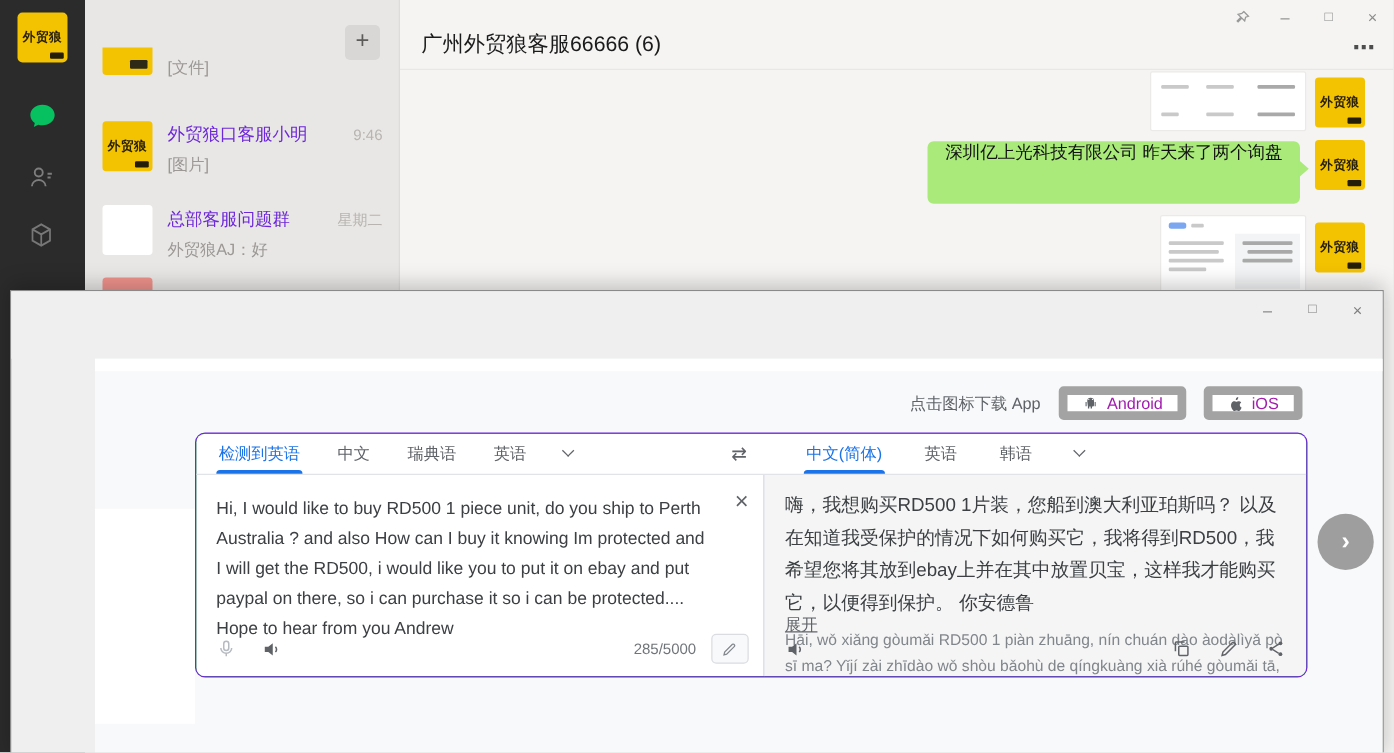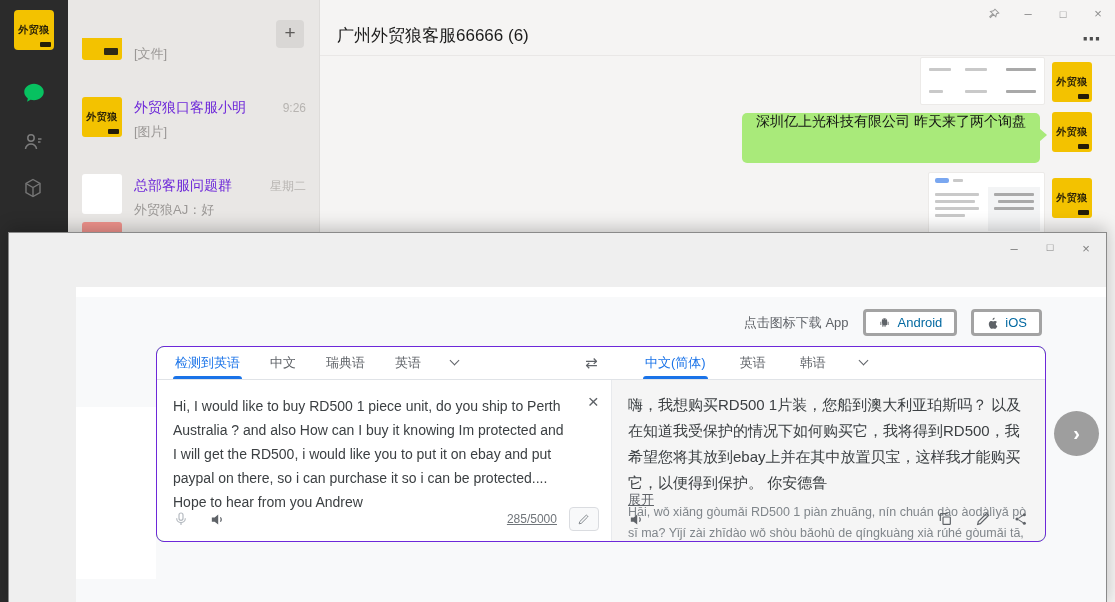--- a/index.html
+++ b/index.html
@@ -61,22 +61,22 @@
   .gtleftwhite{position:absolute;left:0;top:120px;width:80px;height:172px;background:#fff;}
   .modebar{position:absolute;left:80px;top:22px;display:flex;gap:10px;}
   .modebtn{height:27px;display:flex;align-items:center;gap:7px;padding:0 13px;border-radius:4px;
     font-size:13px;color:#1967d2;}
   .modebtn.active{background:#e8f0fe;}
   .modebtn.plain{background:#fff;border:1px solid #dadce0;}
   .ticon{font-size:11px;font-weight:700;color:#1967d2;line-height:1;}
   .ticon .ta{font-size:9px;vertical-align:-2px;}
   .stores{position:absolute;right:64px;top:22px;display:flex;gap:14px;align-items:center;}
   .hint{font-size:13px;color:#5f6368;}
-  .storebtn{height:27px;display:flex;align-items:center;gap:7px;padding:0 12px;border:3px solid #a3a3a3;
-    border-radius:4px;background:#fff;font-size:13px;color:#0369a1;}
+  .storebtn{height:27px;display:flex;align-items:center;gap:7px;padding:0 12px;border:7px solid #a3a3a3;
+    border-radius:4px;background:#fff;font-size:13px;color:#a21caf;}
   .gtcard{position:absolute;left:80px;top:59px;width:890px;height:196px;background:#15803d;
     border:1px solid #6d28d9;border-radius:8px;overflow:hidden;}
   .tabrow{position:absolute;left:0;top:0;width:100%;height:33px;background:#fff;border-bottom:1px solid #e0e3e7;}
   .tabs{position:absolute;top:0;display:flex;gap:30px;align-items:stretch;}
   .tabs.left{left:18px;}
   .tabs.right{left:488px;gap:34px;}
   .gt-tab{position:relative;height:32px;line-height:32px;font-size:13px;color:#5f6368;white-space:nowrap;}
   .gt-tab.active{color:#1a73e8;}
   .gt-tab.active::after{content:"";position:absolute;left:-2px;right:-2px;bottom:0;height:3px;
     background:#1a73e8;border-radius:3px 3px 0 0;}
@@ -85,21 +85,21 @@
   .tab-chev{align-self:center;margin-top:-4px;}
   .swap{position:absolute;left:428px;top:7px;font-size:15px;color:#5f6368;}
   .cardbody{position:absolute;left:0;top:33px;right:0;bottom:0;display:flex;}
   .srcpanel{position:relative;width:455px;background:#fff;}
   .tgtpanel{position:relative;width:435px;background:#f5f5f5;border-left:1px solid #e8eaed;}
   .srctext{position:absolute;left:16px;top:14px;width:395px;font-size:14px;line-height:24px;color:#3c4043;}
   .clearx{position:absolute;right:12px;top:12px;font-size:19px;color:#5f6368;line-height:1;}
   .srcfoot{position:absolute;left:16px;right:12px;bottom:8px;height:28px;display:flex;align-items:center;}
   .footleft{display:flex;gap:20px;align-items:center;}
   .footright{margin-left:auto;display:flex;gap:12px;align-items:center;}
-  .charcount{font-size:12px;color:#70757a;text-decoration:underline;}
+  .charcount{font-size:12px;color:#70757a;}
   .editbox{width:30px;height:24px;border:1px solid #dadce0;border-radius:4px;background:#f8f9fa;
     display:flex;align-items:center;justify-content:center;}
   .tgttext{position:absolute;left:16px;top:12px;width:402px;font-size:15px;line-height:26px;color:#3c4043;}
   .pinyin{position:absolute;left:16px;top:122px;width:402px;font-size:12.5px;line-height:21px;color:#80868b;}
   .expand{position:absolute;left:16px;bottom:32px;font-size:13px;color:#5f6368;text-decoration:underline;}
   .tgtfoot{position:absolute;left:16px;right:16px;bottom:8px;height:28px;display:flex;align-items:center;}
   .fwdbtn{position:absolute;left:978px;top:124px;width:45px;height:45px;border-radius:50%;background:#9e9e9e;
     color:#fff;display:flex;align-items:center;justify-content:center;font-size:20px;font-weight:700;}
   svg{display:block;}
 </style>
@@ -142,25 +142,25 @@
       </div>
       <div class="csub" style="top:11px;">[文件]</div>
     </div>
 
     <div class="citem" style="top:90px;height:66px;">
       <div class="cav" style="top:7px;">
         <span class="wl-label">外贸狼</span>
         <span class="wl-sub"></span>
       </div>
       <div class="ctitle" style="top:9px;">外贸狼口客服小明</div>
-      <div class="ctime" style="top:11px;">9:26</div>
+      <div class="ctime" style="top:11px;">9:46</div>
       <div class="csub" style="top:33px;">[图片]</div>
     </div>
 
-    <div class="citem" style="top:166px;height:66px;">
+    <div class="citem" style="top:156px;height:66px;">
       <div class="cav grid-av" style="top:8px;background:#fff;">
         <div></div>
           <div class="photo"></div>
           <div></div>
         <div></div>
           <div></div>
           <div></div>
         <div></div>
           <div></div>
           <div></div>

